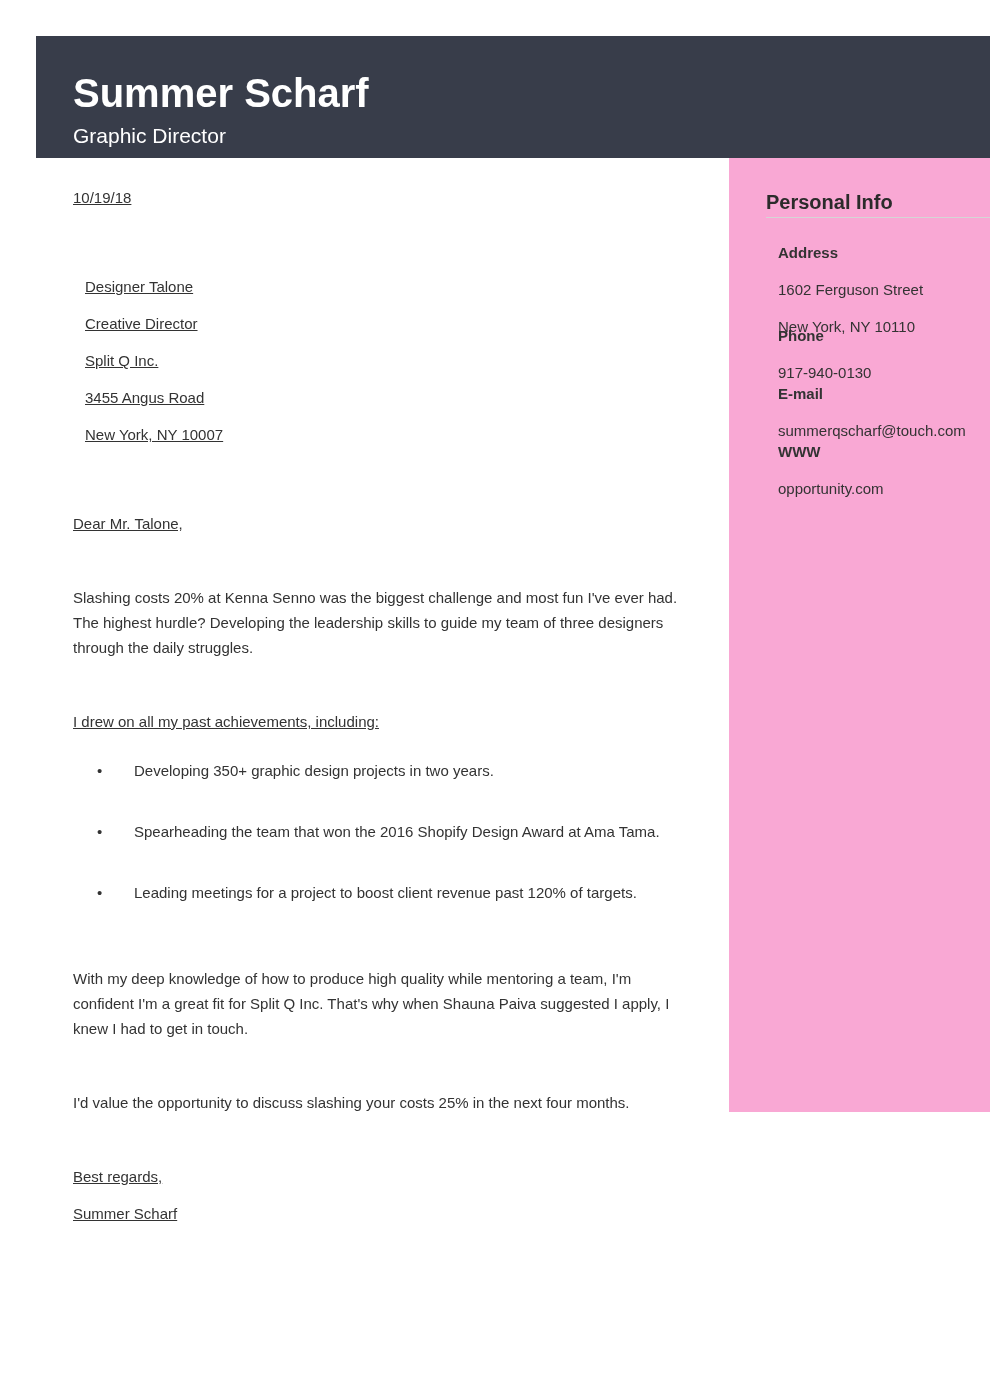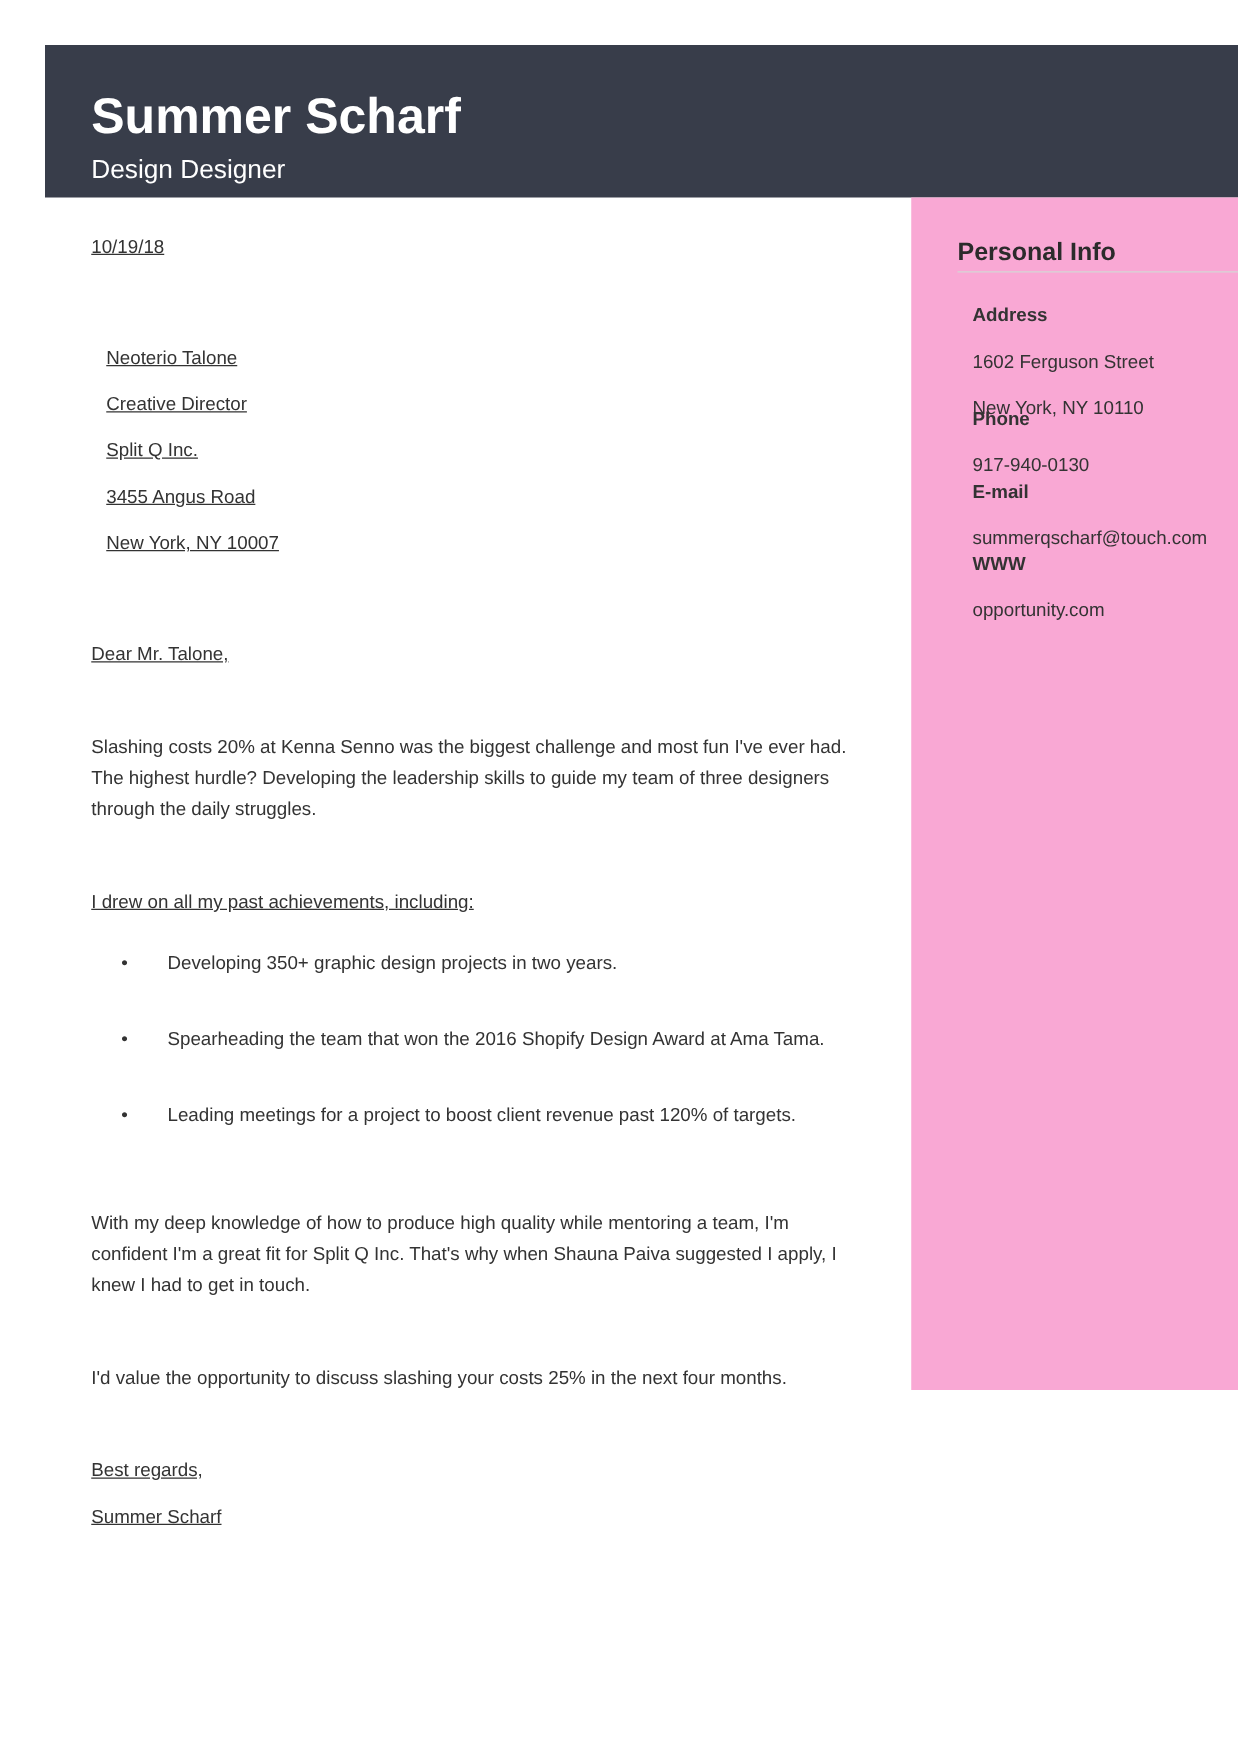--- a/index.html
+++ b/index.html
@@ -36,29 +36,29 @@
     .main .line { display: block; white-space: nowrap; text-decoration: underline; }
     .main .para { display: block; }
     .bullet { display: block; white-space: nowrap; }
     .bullet .dot { display: inline-block; width: 13px; }
   </style>
 </head>
 <body>
 
 <div class="header">
   <div class="name">Summer Scharf</div>
-  <div class="title">Design Designer</div>
+  <div class="title">Graphic Director</div>
 </div>
 
 <div class="main">
   <span class="line">10/19/18</span>
   <div style="height:40px"></div>
 
   <div>
-    <span class="line">Neoterio Talone</span>
+    <span class="line">Designer Talone</span>
     <span class="line">Creative Director</span>
     <span class="line">Split Q Inc.</span>
     <span class="line">3455 Angus Road</span>
     <span class="line">New York, NY 10007</span>
   </div>
   <div style="height:40px"></div>
 
   <span class="line">Dear Mr. Talone,</span>
   <div style="height:25px"></div>
 

